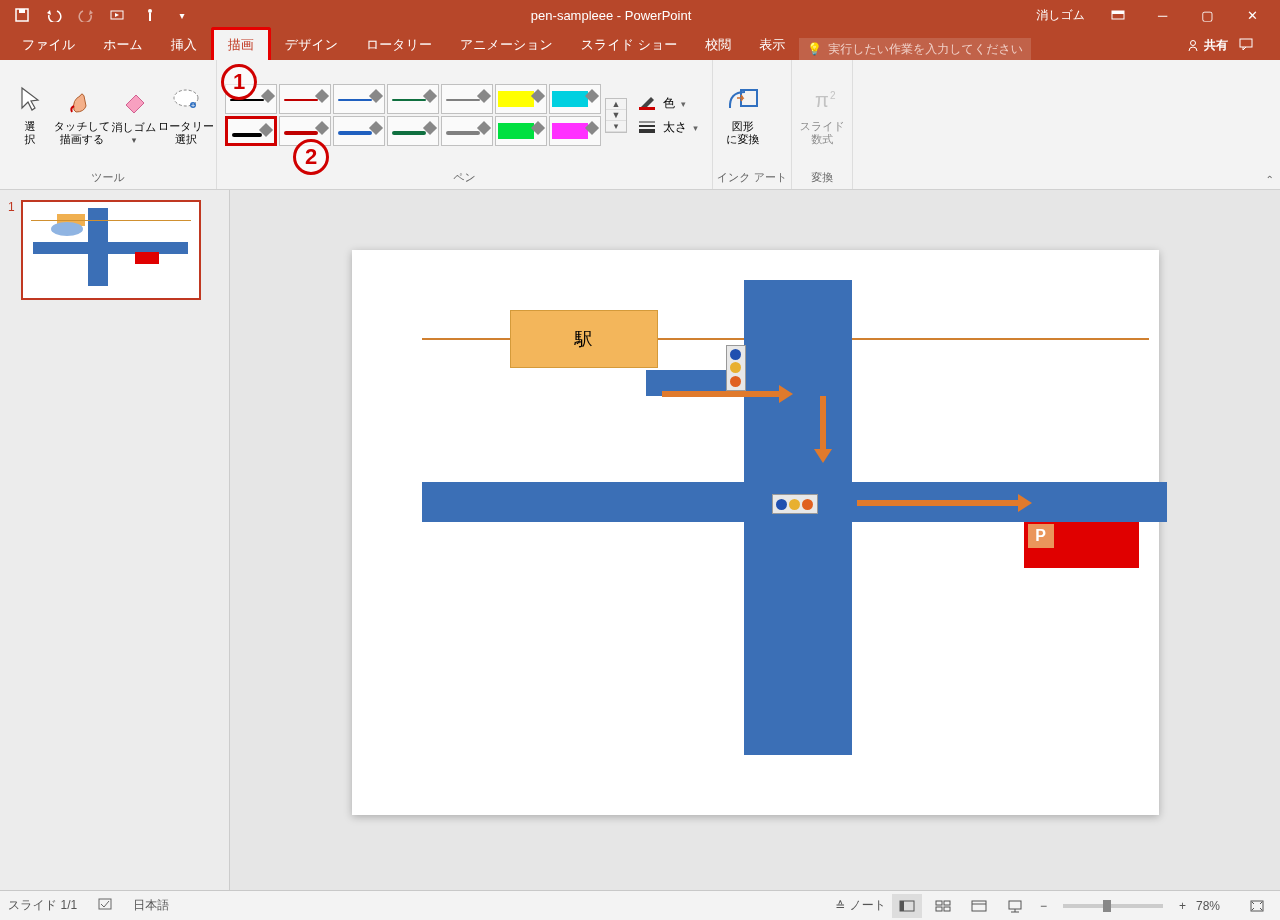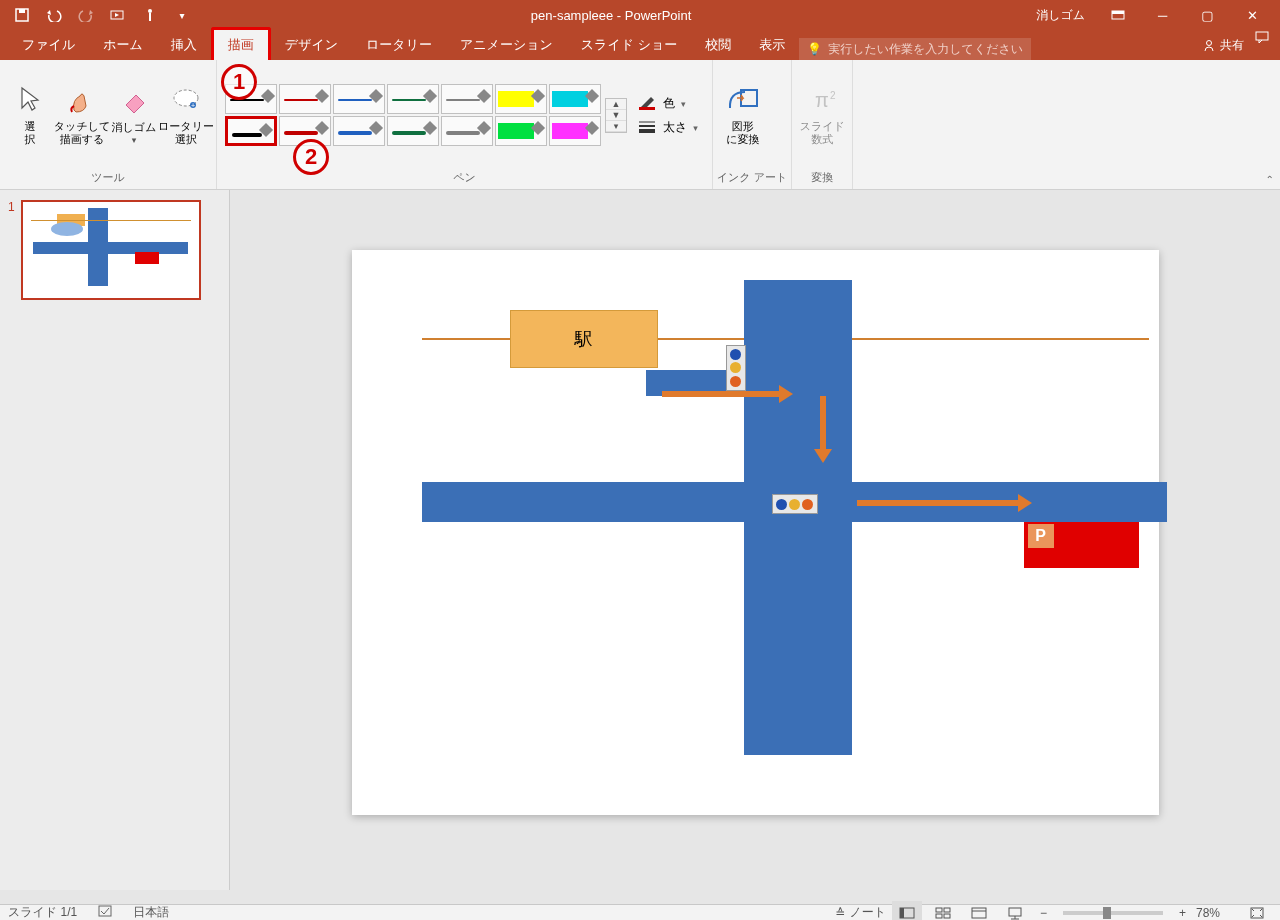--- a/index.html
+++ b/index.html
@@ -9,21 +9,21 @@
 .qat { display: flex; align-items: center; gap: 4px; padding-left: 8px; }
 .qat-btn { width: 28px; height: 24px; display: flex; align-items: center; justify-content: center; cursor: pointer; }
 .title-center { flex: 1; text-align: center; font-size: 13px; }
 .title-right { display: flex; align-items: center; gap: 0; padding-right: 5px; }
 .winbtn { width: 45px; height: 30px; display: flex; align-items: center; justify-content: center; cursor: pointer; font-size: 13px; }
 .user-name { padding: 0 10px; font-size: 12px; }
 
 .tabbar { height: 30px; background: #b7472a; display: flex; align-items: flex-end; color: #fff; padding-left: 8px; position: relative; }
 .tab { padding: 6px 14px; font-size: 13px; cursor: pointer; }
 .tab.active { background: #f3f3f3; color: #c03821; border: 3px solid #e60000; border-bottom: none; border-radius: 3px 3px 0 0; position: relative; top: 0; }
-.tabbar-right { position: absolute; right: 10px; top: 0; display: flex; height: 30px; gap: 10px; }
+.tabbar-right { position: absolute; right: 26px; top: 0; display: flex; align-items: center; height: 30px; gap: 10px; font-weight: bold; }
 .tell-me { background: rgba(255,255,255,0.15); height: 22px; padding: 0 8px; display: flex; align-items: center; font-size: 12px; color: #f0d0c8; }
 
 .ribbon { height: 130px; background: #f3f3f3; border-bottom: 1px solid #d0d0d0; display: flex; position: relative; }
 .ribbon-group { display: flex; flex-direction: column; border-right: 1px solid #ddd; padding: 2px 4px; }
 .ribbon-group-content { flex: 1; display: flex; align-items: center; }
 .ribbon-group-label { text-align: center; font-size: 11px; color: #666; padding: 2px 0; }
 .big-btn { display: flex; flex-direction: column; align-items: center; justify-content: center; width: 52px; height: 90px; cursor: pointer; font-size: 11px; }
 .big-btn .icon { width: 32px; height: 32px; display: flex; align-items: center; justify-content: center; margin-bottom: 4px; }
 .big-btn .lbl { text-align: center; line-height: 1.2; }
 
@@ -45,21 +45,21 @@
 .callout { position: absolute; width: 36px; height: 36px; border: 3px solid #d00000; border-radius: 50%; color: #d00000; font-weight: bold; font-size: 22px; display: flex; align-items: center; justify-content: center; background: rgba(255,255,255,0.6); z-index: 50; pointer-events: none; }
 
 .workspace { display: flex; height: 700px; background: #e6e6e6; }
 .thumbs { width: 230px; background: #ececec; border-right: 1px solid #ccc; padding: 10px 8px; }
 .thumb-wrap { display: flex; align-items: flex-start; gap: 6px; }
 .thumb-num { font-size: 12px; color: #c03821; }
 .thumb { width: 180px; height: 100px; background: #fff; border: 2px solid #c03821; position: relative; }
 .slide-area { flex: 1; display: flex; align-items: flex-start; justify-content: center; padding: 20px 20px; overflow: hidden; }
 .slide { width: 807px; height: 565px; background: #fff; box-shadow: 0 2px 8px rgba(0,0,0,0.25); position: relative; margin-top: 40px; }
 
-.statusbar { position: absolute; left:0; right:0; bottom:0; height: 16px; background: #f3f3f3; border-top: 1px solid #c8c8c8; display: flex; align-items: center; font-size: 12px; color: #555; padding: 0 8px; }
+.statusbar { position: absolute; left:0; right:0; bottom:0; height: 30px; background: #f3f3f3; border-top: 1px solid #c8c8c8; display: flex; align-items: center; font-size: 12px; color: #555; padding: 0 8px; }
 .status-left { flex:1; display:flex; align-items:center; gap: 20px; }
 .status-right { display:flex; align-items:center; gap: 6px; }
 .view-btn { width: 30px; height: 24px; display:flex; align-items:center; justify-content:center; cursor:pointer; border: 1px solid transparent; }
 .view-btn.active { background: #ddd; }
 .zoom-slider { width: 100px; height: 4px; background:#ccc; position:relative; margin: 0 6px; }
 .zoom-slider .handle { position:absolute; top:-4px; left: 40px; width: 8px; height: 12px; background:#888; }
 
 .arrow { position:absolute; background:#e07a2c; }
 .arrow.right::after { content:''; position:absolute; right:-14px; top:-6px; border:9px solid transparent; border-left:14px solid #e07a2c; }
 .arrow.down::after { content:''; position:absolute; bottom:-14px; left:-6px; border:9px solid transparent; border-top:14px solid #e07a2c; }

